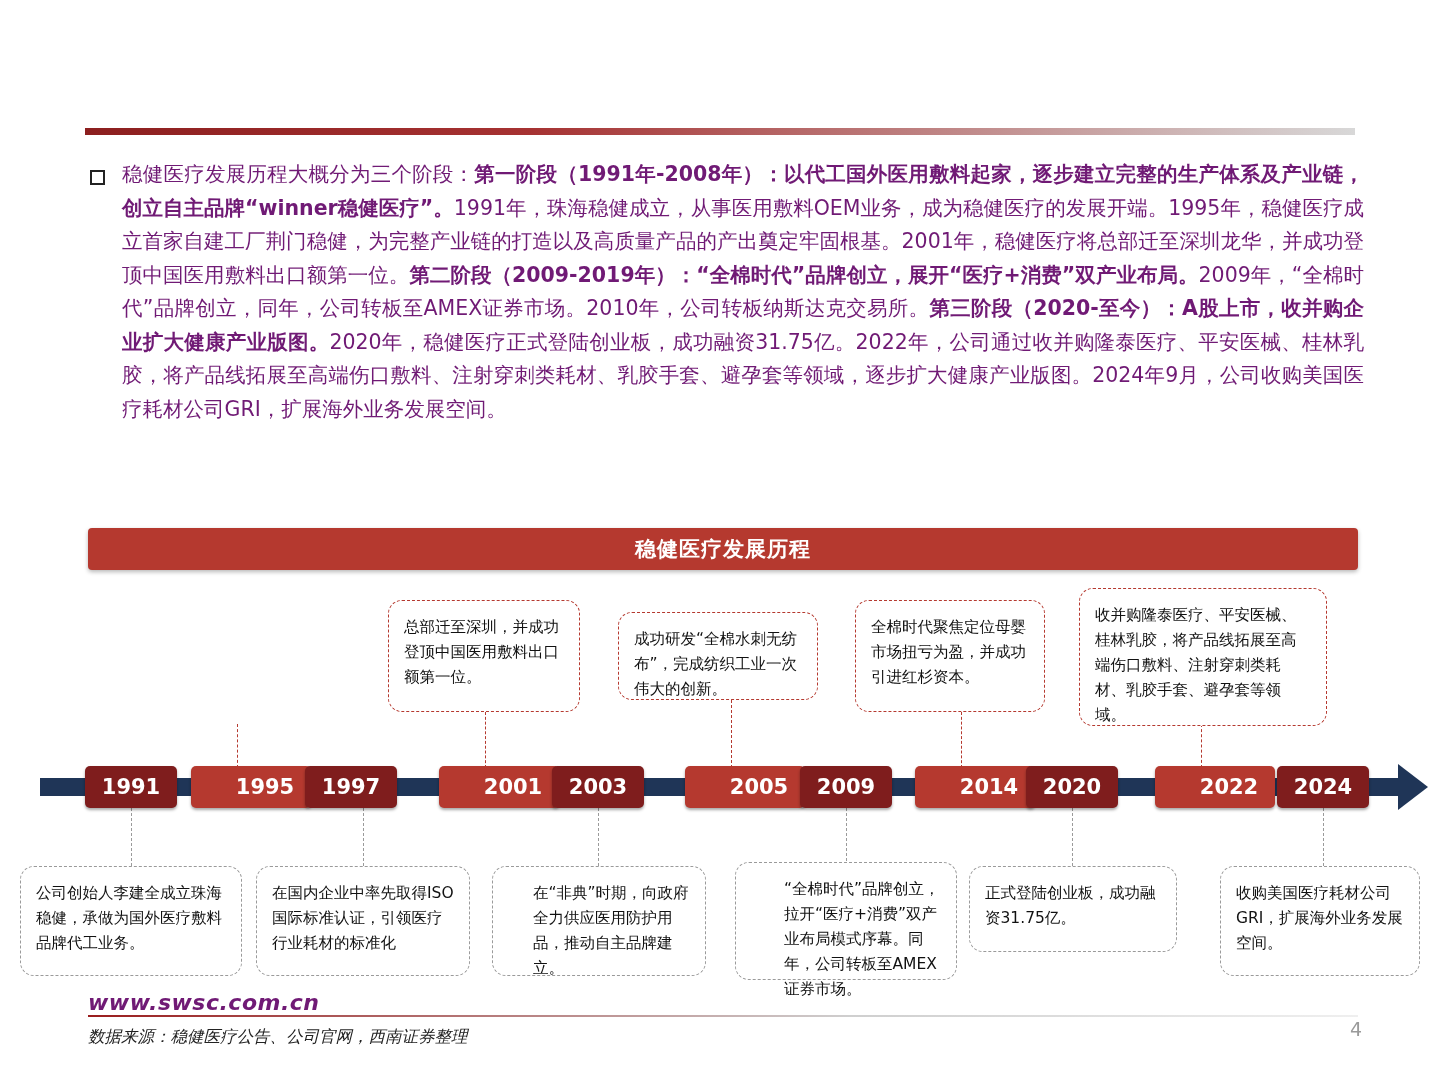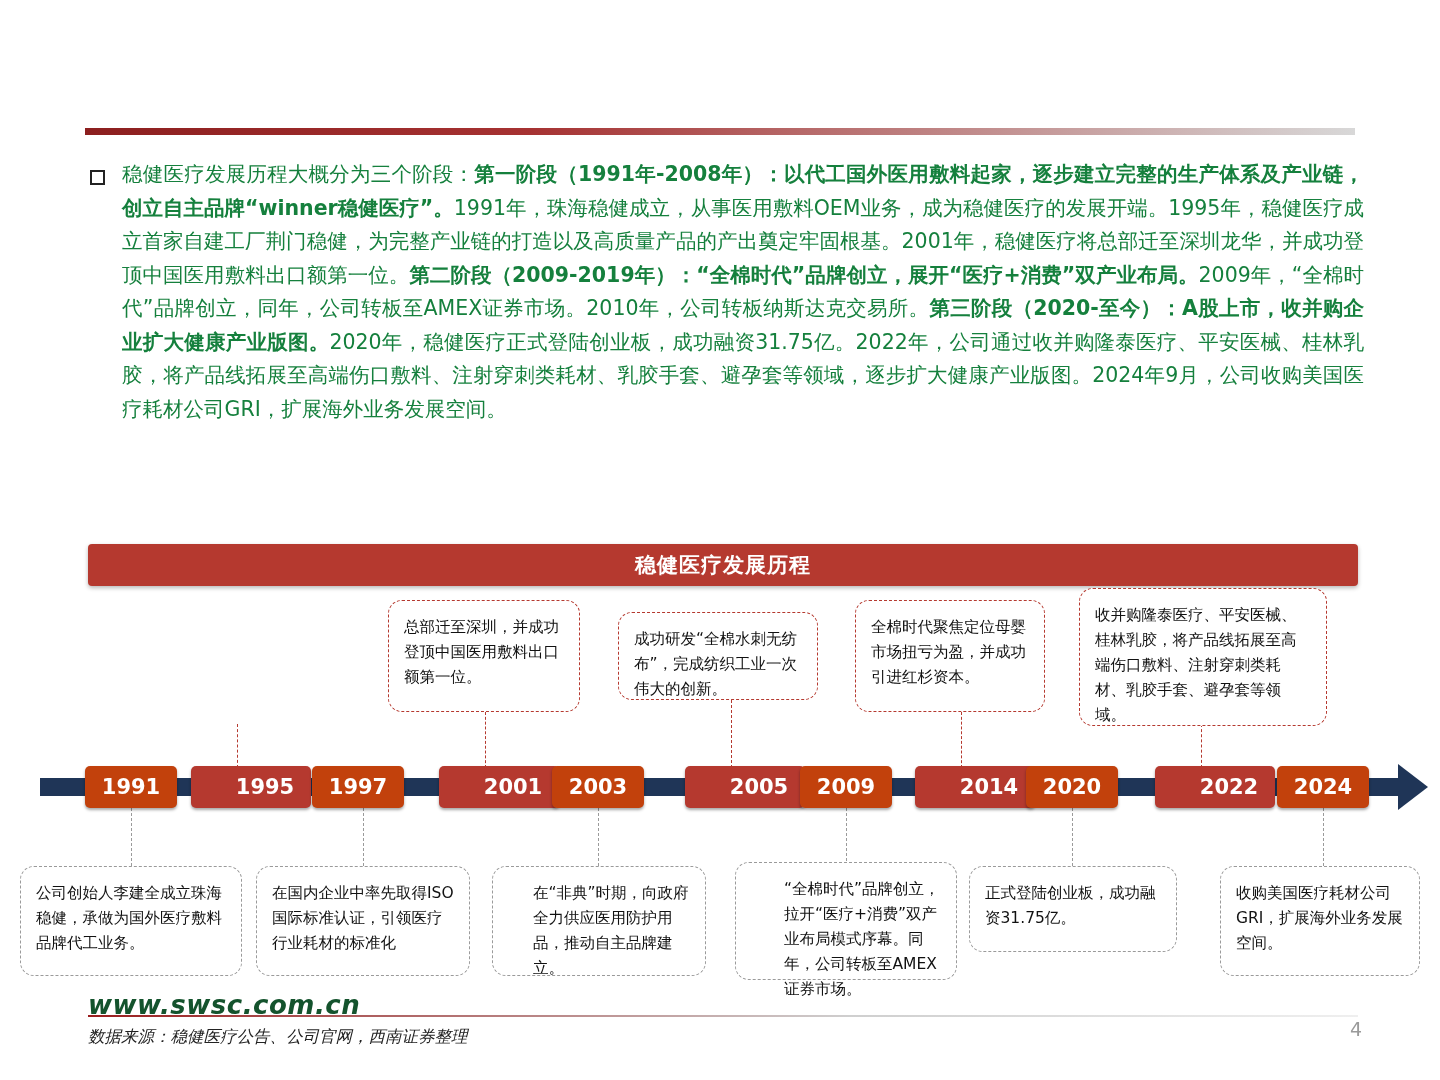--- a/index.html
+++ b/index.html
@@ -50,31 +50,31 @@
     left: 4px;
     top: 12px;
     width: 11px;
     height: 11px;
     border: 2px solid #222;
   }
   .para {
     margin-left: 36px;
     font-size: 20.5px;
     line-height: 33.5px;
-    color: #15803d;
+    color: #701a75;
     text-align: justify;
     font-family: "DejaVu Sans", "Liberation Sans", sans-serif;
   }
   .para b {
     font-weight: bold;
   }
   
   .banner {
     position: absolute;
-    top: 544px;
+    top: 528px;
     left: 88px;
     width: 1270px;
     height: 42px;
     background: #b5392f;
     border-radius: 4px;
     box-shadow: 0 2px 4px rgba(0,0,0,0.28);
     display: flex;
     align-items: center;
     justify-content: center;
     color: #ffffff;
@@ -108,21 +108,21 @@
     width: 92px;
     border-radius: 5px;
     display: flex;
     align-items: center;
     justify-content: center;
     color: #ffffff;
     font-size: 21px;
     font-weight: bold;
     box-shadow: 0 2px 3px rgba(0,0,0,0.35);
   }
-  .chip-grey { background: #c2410c; }
+  .chip-grey { background: #7f1d1d; }
   .chip-red  { background: #b5392f; padding-left: 28px; }
   
   .callout {
     position: absolute;
     border-radius: 14px;
     padding: 14px 15px;
     font-size: 15.5px;
     line-height: 25px;
     color: #111111;
     box-sizing: border-box;
@@ -141,24 +141,24 @@
   }
   .conn-grey {
     position: absolute;
     border-left: 1.6px dashed #9a9a9a;
   }
   
   .footer-url {
     position: absolute;
     left: 88px;
     top: 990px;
-    font-size: 26px;
+    font-size: 22px;
     font-weight: bold;
     font-style: italic;
-    color: #14532d;
+    color: #701a75;
     letter-spacing: 0.5px;
   }
   .footer-line {
     position: absolute;
     left: 88px;
     top: 1015px;
     width: 1270px;
     height: 2px;
     background: linear-gradient(to right, #9a1d1d 0%, #cfcfcf 60%, #efefef 100%);
   }
@@ -223,21 +223,21 @@
 
   <div class="timeline-axis"></div>
   <div class="timeline-arrow"></div>
 
   <div class="year-chip chip-grey" style="left:85px;">
       <span>1991</span>
     </div>
   <div class="year-chip chip-red" style="left:191px;">
       <span>1995</span>
     </div>
-  <div class="year-chip chip-grey" style="left:312px;">
+  <div class="year-chip chip-grey" style="left:305px;">
       <span>1997</span>
     </div>
   <div class="year-chip chip-red" style="left:439px;">
       <span>2001</span>
     </div>
   <div class="year-chip chip-grey" style="left:552px;">
       <span>2003</span>
     </div>
   <div class="year-chip chip-red" style="left:685px;">
       <span>2005</span>

